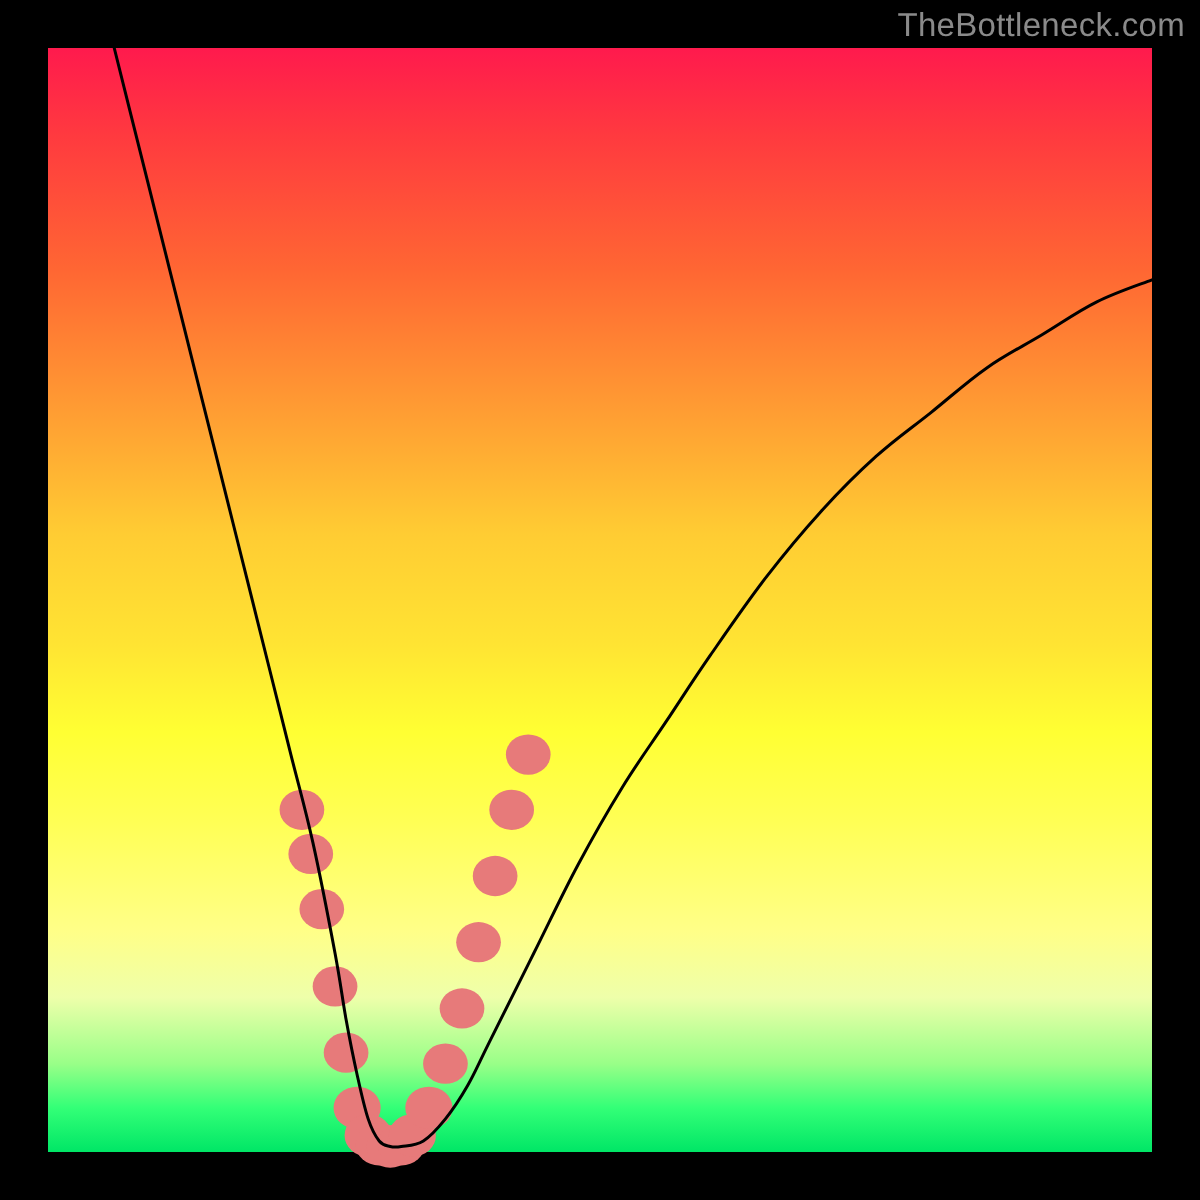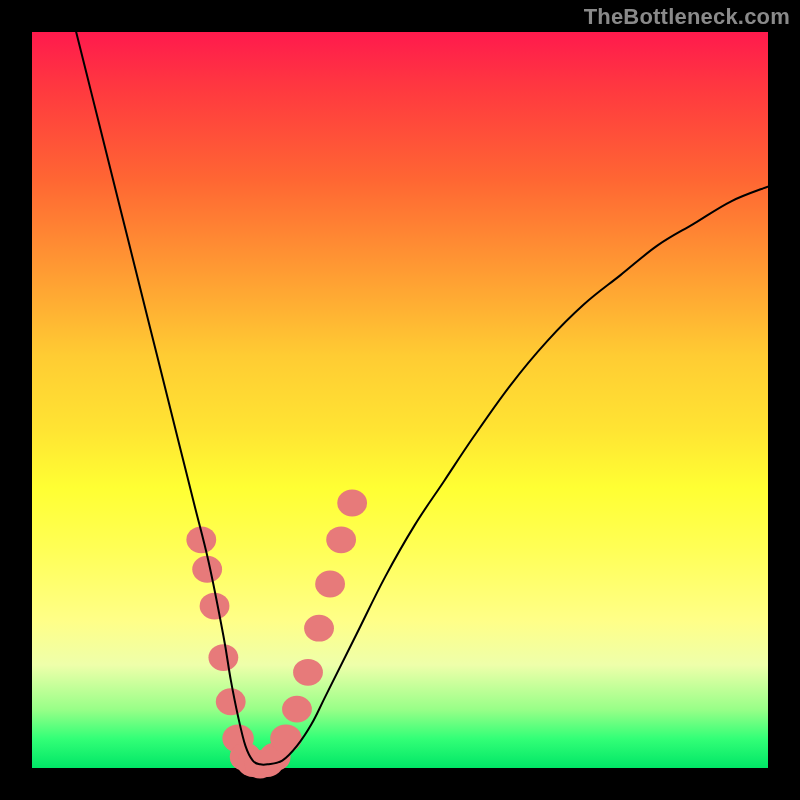--- a/index.html
+++ b/index.html
@@ -16,21 +16,21 @@
     width: 800px;
     height: 800px;
     background: #000;
   }
   .watermark {
     position: absolute;
     top: 4px;
     right: 10px;
     color: #8a8a8a;
     font-size: 22px;
-    font-weight: 700;
+    font-weight: 400;
     letter-spacing: 0.2px;
     user-select: none;
     z-index: 5;
   }
   .plot-area {
     position: absolute;
     left: 32px;
     top: 32px;
     width: 736px;
     height: 736px;

